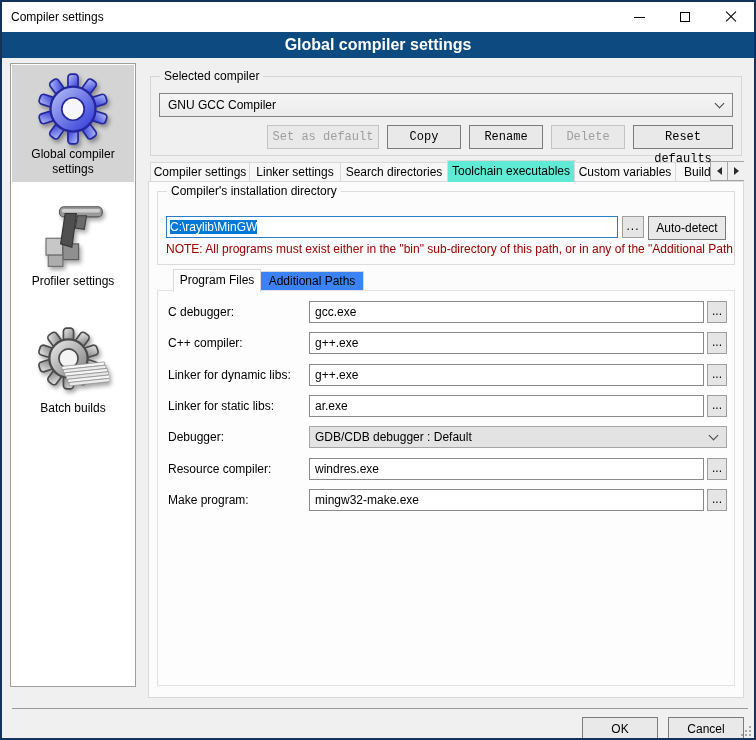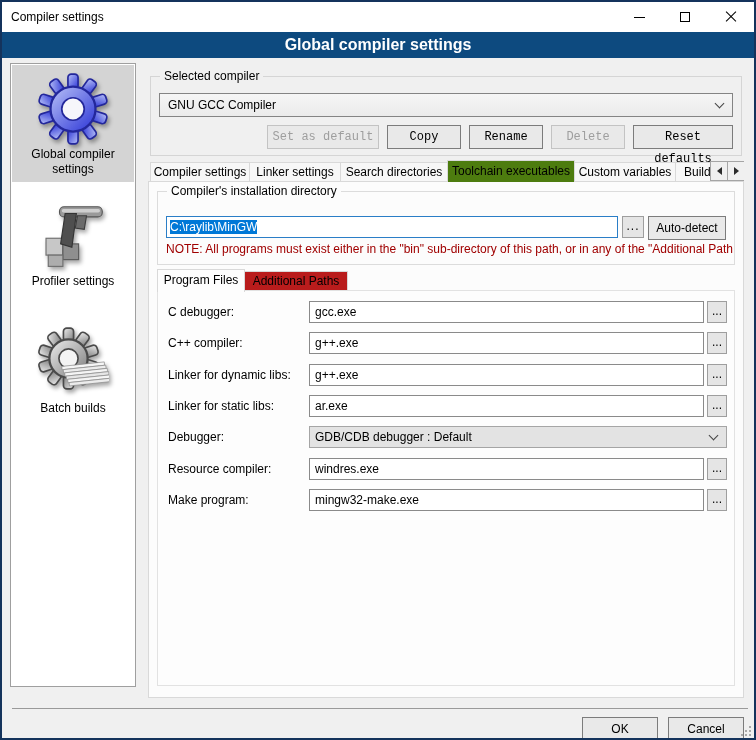--- a/index.html
+++ b/index.html
@@ -60,21 +60,21 @@
   .btn.disabled { color:#9e9e9e; border-color:#c3c3c3; background:#e9e9e9; }
   .w112{width:112px}.w74{width:74px}.w100{width:100px}.w78{width:78px}.w76{width:76px}
 
   
   .tabstrip { position:absolute; top:92px; left:8px; width:594px; height:22px;
               display:flex; overflow:hidden; }
   .tab { flex:0 0 auto; margin-top:2px; height:20px; line-height:19px; text-align:center;
          background:#f7f7f7; border:1px solid #d9d9d9; margin-left:-1px;
          overflow:hidden; white-space:nowrap; padding:0 2px; }
   .tab:first-child { margin-left:0; }
-  .tab.active { margin-top:0; height:23px; background:#4d7c0f; border-bottom:none;
+  .tab.active { margin-top:0; height:23px; background:#5eead4; border-bottom:none;
                 position:relative; z-index:3; line-height:21px; }
   .tab-arrows { position:absolute; right:-1px; top:1px; display:flex; z-index:4; }
   .arrow-btn { width:18px; height:20px; background:#f0f0f0; border:1px solid #a5a5a5;
                margin-left:-1px; display:flex; align-items:center; justify-content:center; }
   .tri-left { width:0; height:0; border-top:4px solid transparent; border-bottom:4px solid transparent;
               border-right:5px solid #2b2b2b; }
   .tri-right{ width:0; height:0; border-top:4px solid transparent; border-bottom:4px solid transparent;
               border-left:5px solid #2b2b2b; }
 
   
@@ -86,22 +86,22 @@
   .dir-row { position:absolute; top:24px; left:8px; right:8px; height:22px; display:flex; gap:4px;justify-content:space-between; }
   .dir-input { flex:1; border:1px solid #2a7ec7; background:#fff; line-height:20px; padding-left:3px;
                overflow:hidden; white-space:nowrap; }
   .sel-text { background:#0078d7; color:#fff; }
   .browse-sm { width:22px; height:22px; background:#e5e5e5; border:1px solid #9e9e9e;
                text-align:center; line-height:18px; letter-spacing:1px; }
   .note { position:absolute; top:50px; left:8px; right:1px; color:#a00000;
           white-space:nowrap; overflow:hidden; }
 
   
-  .subtabstrip { position:absolute; top:87px; left:8px; display:flex; height:22px; }
-  .subtabstrip .tab { background:#b91c1c; }
+  .subtabstrip { position:absolute; top:87px; left:24px; display:flex; height:22px; }
+  .subtabstrip .tab { background:#3b82f6; }
   .subtabstrip .tab.active { background:#fdfdfd; }
   .subpage { position:absolute; top:108px; left:8px; width:578px; height:396px;
              background:#fdfdfd; border:1px solid #e2e2e2; }
 
   .frow { position:absolute; left:10px; height:22px; right:9px; }
   .flabel { position:absolute; left:0; width:140px; line-height:22px; }
   .finput { position:absolute; left:141px; width:395px; height:22px; border:1px solid #8a8a8a;
             background:#fff; line-height:20px; padding-left:5px; overflow:hidden; white-space:nowrap; }
   .fselect { position:absolute; left:141px; width:418px; height:22px; border:1px solid #a5a5a5;
              background:#e3e3e3; line-height:20px; padding-left:5px; }

